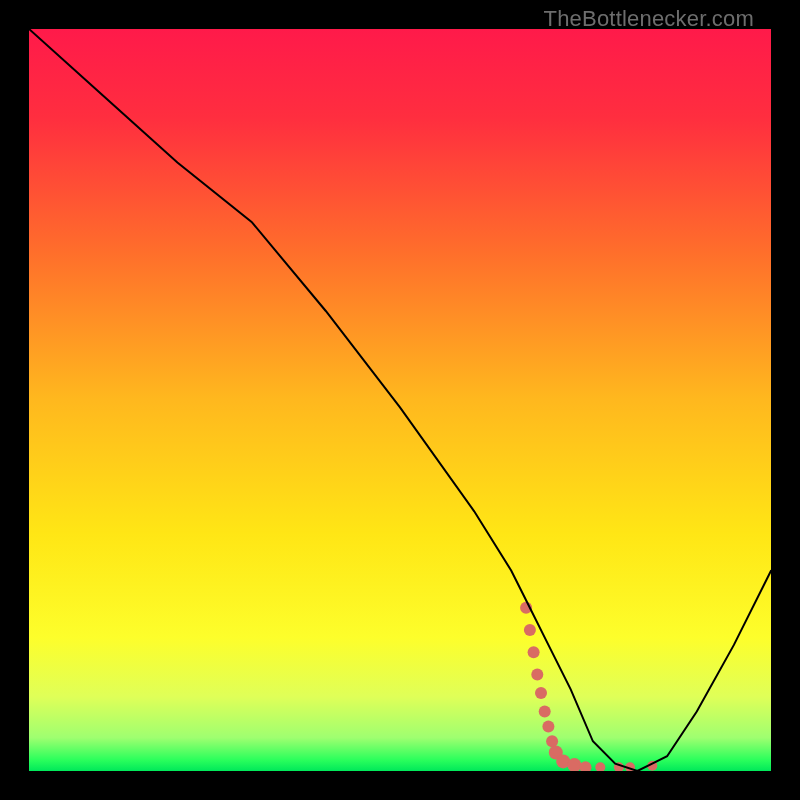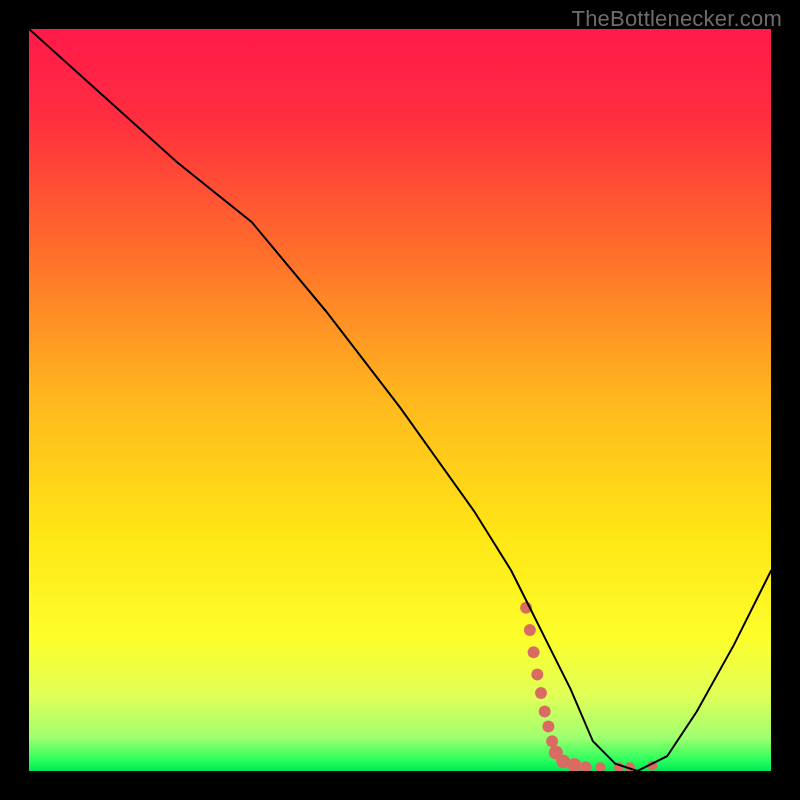--- a/index.html
+++ b/index.html
@@ -22,21 +22,21 @@
   .plot-area {
     position: absolute;
     left: 0;
     top: 0;
     width: 742px;
     height: 742px;
   }
   .watermark {
     position: absolute;
     top: 6px;
-    right: 18px;
+    right: 46px;
     color: #6d6d6d;
     font-size: 22px;
     font-weight: 500;
     letter-spacing: 0.2px;
   }
   svg { display: block; }
 </style>
 </head>
 <body>
 

